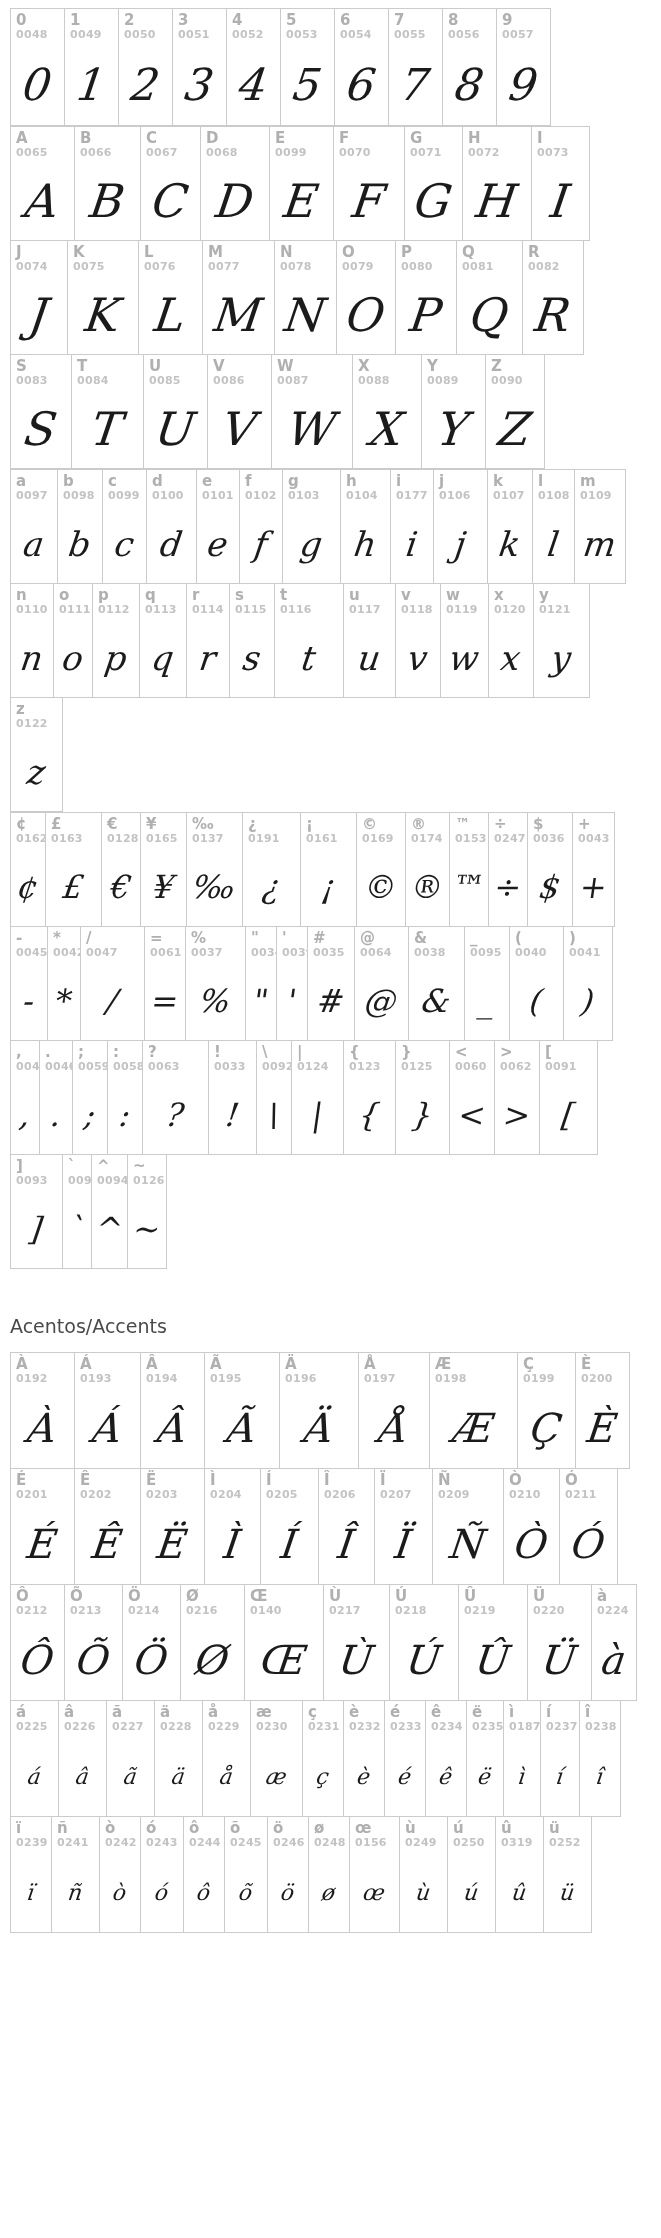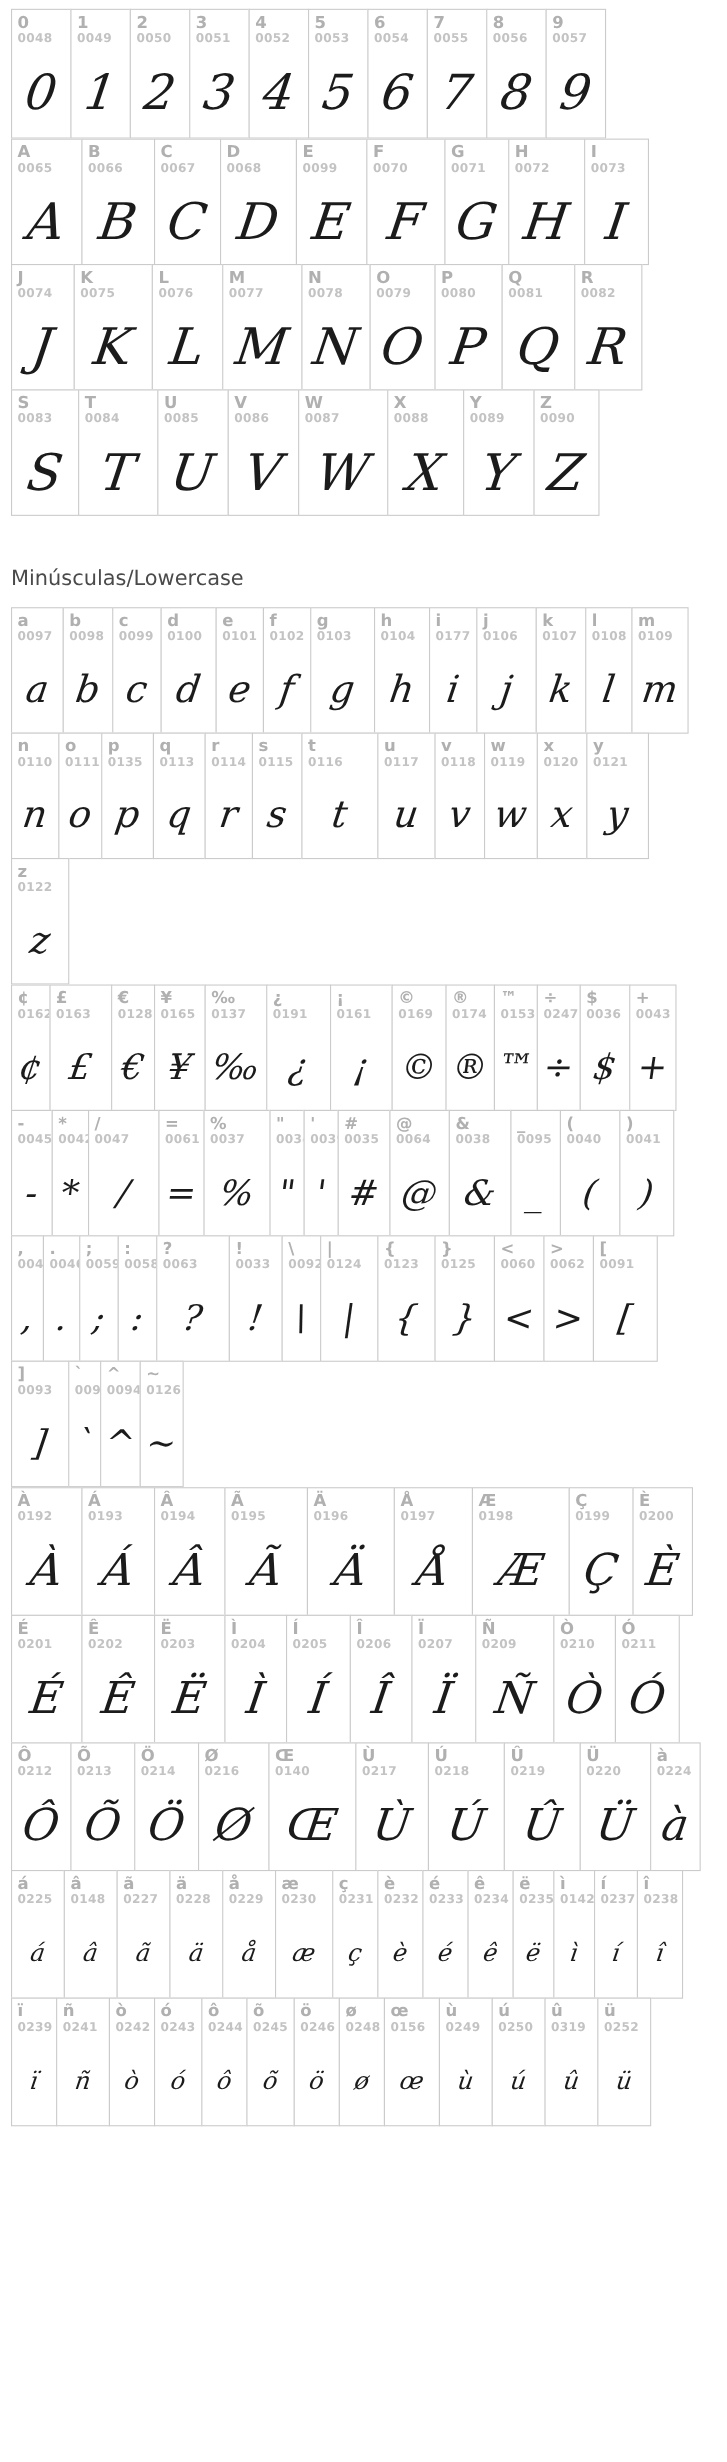--- a/index.html
+++ b/index.html
@@ -302,21 +302,20 @@
             <div class="cell-head">
               <span class="cell-char">Z</span>
               <span class="cell-code">0090</span>
             </div>
             <div class="cell-glyph">Z</div>
           </div>
         </div>
       </div>
     </div>
     <div class="section s2">
-      <h2 class="section-title">Minúsculas/Lowercase</h2>
       <div class="glyph-table">
         <div class="glyph-row r0">
           <div class="glyph-cell" style="width: 48px;">
             <div class="cell-head">
               <span class="cell-char">a</span>
               <span class="cell-code">0097</span>
             </div>
             <div class="cell-glyph">a</div>
           </div>
           <div class="glyph-cell" style="width: 46px;">
@@ -415,21 +414,21 @@
           <div class="glyph-cell" style="width: 40px;">
             <div class="cell-head">
               <span class="cell-char">o</span>
               <span class="cell-code">0111</span>
             </div>
             <div class="cell-glyph">o</div>
           </div>
           <div class="glyph-cell" style="width: 48px;">
             <div class="cell-head">
               <span class="cell-char">p</span>
-              <span class="cell-code">0135</span>
+              <span class="cell-code">0112</span>
             </div>
             <div class="cell-glyph">p</div>
           </div>
           <div class="glyph-cell" style="width: 48px;">
             <div class="cell-head">
               <span class="cell-char">q</span>
               <span class="cell-code">0113</span>
             </div>
             <div class="cell-glyph">q</div>
           </div>
@@ -808,20 +807,21 @@
             <div class="cell-head">
               <span class="cell-char">~</span>
               <span class="cell-code">0126</span>
             </div>
             <div class="cell-glyph">~</div>
           </div>
         </div>
       </div>
     </div>
     <div class="section s4">
+      <h2 class="section-title">Acentos/Accents</h2>
       <div class="glyph-table">
         <div class="glyph-row r0">
           <div class="glyph-cell" style="width: 65px;">
             <div class="cell-head">
               <span class="cell-char">À</span>
               <span class="cell-code">0192</span>
             </div>
             <div class="cell-glyph">À</div>
           </div>
           <div class="glyph-cell" style="width: 67px;">
@@ -1029,21 +1029,21 @@
           <div class="glyph-cell" style="width: 49px;">
             <div class="cell-head">
               <span class="cell-char">á</span>
               <span class="cell-code">0225</span>
             </div>
             <div class="cell-glyph">á</div>
           </div>
           <div class="glyph-cell" style="width: 49px;">
             <div class="cell-head">
               <span class="cell-char">â</span>
-              <span class="cell-code">0148</span>
+              <span class="cell-code">0226</span>
             </div>
             <div class="cell-glyph">â</div>
           </div>
           <div class="glyph-cell" style="width: 49px;">
             <div class="cell-head">
               <span class="cell-char">ã</span>
               <span class="cell-code">0227</span>
             </div>
             <div class="cell-glyph">ã</div>
           </div>
@@ -1099,21 +1099,21 @@
           <div class="glyph-cell" style="width: 38px;">
             <div class="cell-head">
               <span class="cell-char">ë</span>
               <span class="cell-code">0235</span>
             </div>
             <div class="cell-glyph">ë</div>
           </div>
           <div class="glyph-cell" style="width: 38px;">
             <div class="cell-head">
               <span class="cell-char">ì</span>
-              <span class="cell-code">0142</span>
+              <span class="cell-code">0187</span>
             </div>
             <div class="cell-glyph">ì</div>
           </div>
           <div class="glyph-cell" style="width: 40px;">
             <div class="cell-head">
               <span class="cell-char">í</span>
               <span class="cell-code">0237</span>
             </div>
             <div class="cell-glyph">í</div>
           </div>

